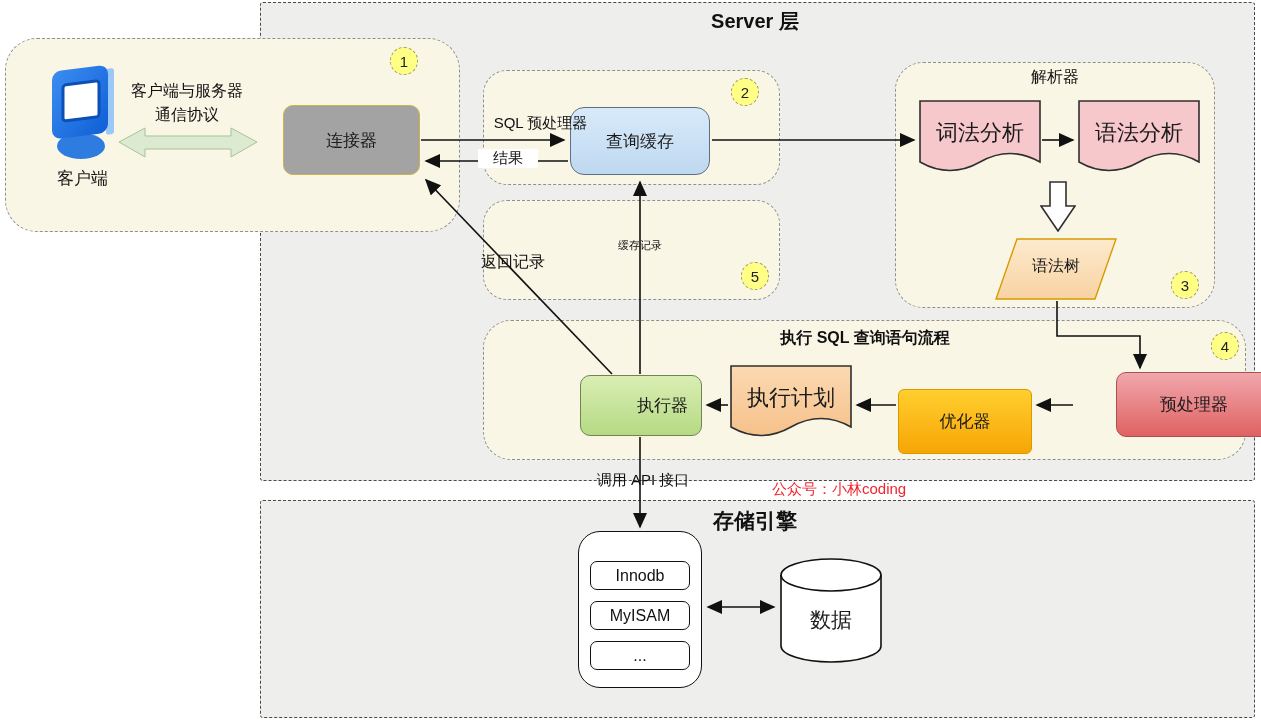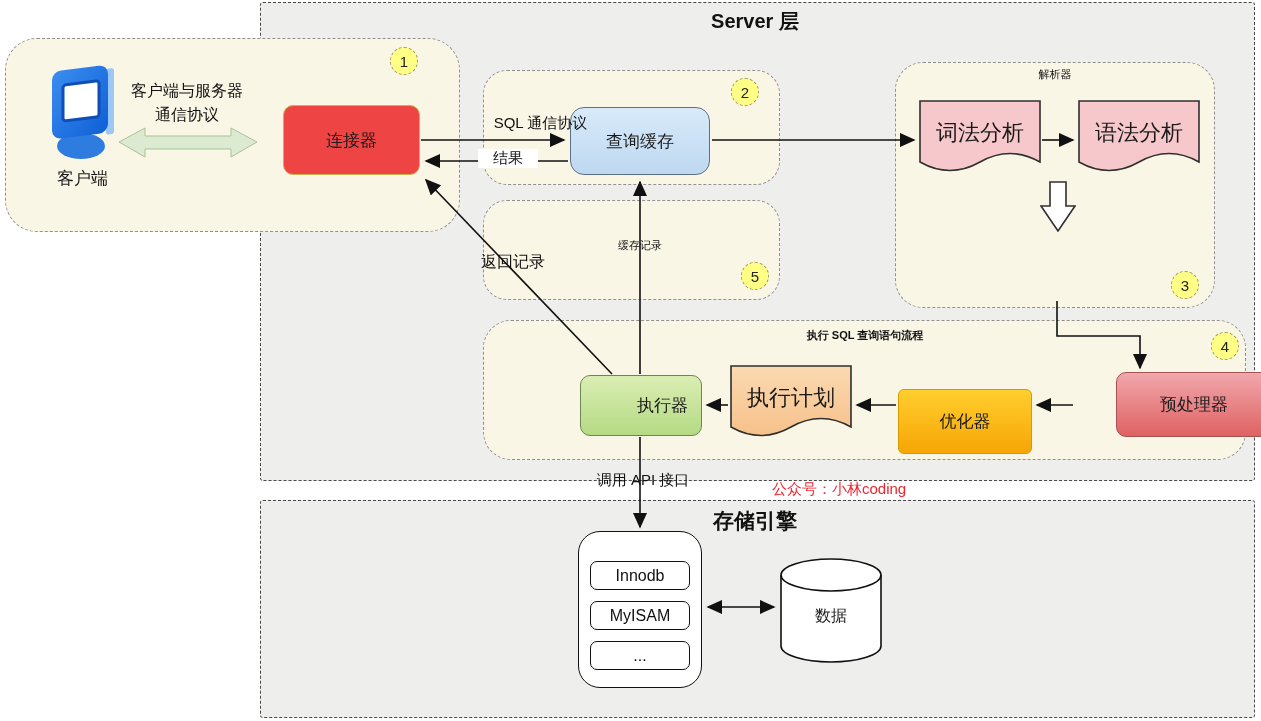--- a/index.html
+++ b/index.html
@@ -8,34 +8,34 @@
   #canvas { position:relative; width:1261px; height:721px; background:#ffffff; overflow:hidden; }
 
   .layer {
     position:absolute; background:#eeeeed; border:1px dashed #4a4a4a; border-radius:3px;
   }
   .layer-title { position:absolute; text-align:center; font-weight:700; font-size:20px; color:#111; }
 
   .group {
     position:absolute; background:#faf6e6; border:1.4px dashed #8f8f8f; border-radius:28px;
   }
-  .group-title { position:absolute; text-align:center; font-size:11px; color:#111; }
+  .group-title { position:absolute; text-align:center; font-size:16px; color:#111; }
 
   .badge {
     position:absolute; width:28px; height:28px; border-radius:50%;
     background:#ffff85; border:1.4px dashed #9a9a7a;
     display:flex; align-items:center; justify-content:center;
     font-size:15px; color:#222;
   }
 
   .node {
     position:absolute; display:flex; align-items:center; justify-content:center;
     font-size:17px; color:#1a1a1a; text-align:center;
   }
-  .node-connector { background:#ef4444; border:1.5px solid #c9b34f; border-radius:10px; }
+  .node-connector { background:#a3a3a3; border:1.5px solid #c9b34f; border-radius:10px; }
   .node-query-cache { background:linear-gradient(#d8eafa,#bed8f0); border:1.5px solid #5d6f82; border-radius:14px; }
   .node-executor { background:linear-gradient(#daeeb4,#b5da83); border:1.5px solid #6f8556; border-radius:10px; }
   .node-optimizer { background:linear-gradient(#ffcf2e,#f7a506); border:1.5px solid #d79b00; border-radius:6px;margin-top:17px; }
   .node-preprocessor { background:linear-gradient(#f0a7ac,#e06262); border:1.5px solid #a85151; border-radius:10px; }
 
   .shape-wrap { position:absolute; }
   .shape-wrap .shape-label {
     position:absolute; left:0; right:0; text-align:center; font-size:22px; color:#1a1a1a;
   }
 
@@ -123,20 +123,32 @@
     </svg>
     <div class="shape-label" style="top:18px;">语法分析</div>
   </div>
 
   <div class="shape-wrap" style="left:1040px; top:181px; width:36px; height:51px;">
     <svg width="36" height="51" viewBox="0 0 36 51">
       <polygon points="10,1 26,1 26,25 35,25 18,50 1,25 10,25" fill="#ffffff" stroke="#2f2f2f" stroke-width="1.6"></polygon>
     </svg>
   </div>
 
+  <div class="shape-wrap" style="left:995px; top:238px; width:122px; height:62px;">
+    <svg width="122" height="62" viewBox="0 0 122 62">
+      <defs>
+        <linearGradient id="gTree" x1="0" y1="0" x2="0" y2="1">
+          <stop offset="0" stop-color="#fdeacd"></stop>
+            <stop offset="1" stop-color="#f8d2a2"></stop>
+        </linearGradient>
+      </defs>
+      <polygon points="22,1 121,1 100,61 1,61" fill="url(#gTree)" stroke="#d79b00" stroke-width="1.4"></polygon>
+    </svg>
+    <div class="shape-label" style="top:18px; font-size:16px;">语法树</div>
+  </div>
 
   <div class="group" style="left:483px; top:320px; width:763px; height:140px; border-radius:28px;"></div>
   <div class="group-title" style="left:665px; top:328px; width:400px;font-weight:bold;">执行 SQL 查询语句流程</div>
   <div class="badge" style="left:1211px; top:332px;">4</div>
 
   <div class="node node-executor" style="left:580px; top:375px; width:122px; height:61px;padding-left:43px;">执行器</div>
 
   <div class="shape-wrap" style="left:730px; top:365px; width:122px; height:80px;">
     <svg width="122" height="80" viewBox="0 0 122 80">
       <defs>
@@ -156,21 +168,21 @@
   <div class="engine-box" style="left:578px; top:531px; width:124px; height:157px;"></div>
   <div class="engine-item" style="left:590px; top:561px; width:100px; height:29px;">Innodb</div>
   <div class="engine-item" style="left:590px; top:601px; width:100px; height:29px;">MyISAM</div>
   <div class="engine-item" style="left:590px; top:641px; width:100px; height:29px;">...</div>
 
   <div class="shape-wrap" style="left:780px; top:558px; width:102px; height:105px;">
     <svg width="102" height="105" viewBox="0 0 102 105">
       <path d="M1,17 A50,16 0 0 1 101,17 L101,88 A50,16 0 0 1 1,88 Z" fill="#ffffff" stroke="#111" stroke-width="1.6"></path>
       <path d="M1,17 A50,16 0 0 0 101,17" fill="none" stroke="#111" stroke-width="1.6"></path>
     </svg>
-    <div class="shape-label" style="top:48px; font-size:16px;">数据</div>
+    <div class="shape-label" style="top:48px; font-size:21px;">数据</div>
   </div>
 
   <svg id="edges" width="1261" height="721" viewBox="0 0 1261 721">
     <defs>
       <marker id="ah" markerWidth="11" markerHeight="9" refX="9" refY="4.5" orient="auto-start-reverse">
         <path d="M0,0 L10,4.5 L0,9 Z" fill="#111"></path>
       </marker>
     </defs>
     <g stroke="#111" stroke-width="1.6" fill="none">
       <path d="M421,140 H564" marker-end="url(#ah)"></path>
@@ -181,20 +193,20 @@
       <path d="M1073,405 H1037" marker-end="url(#ah)"></path>
       <path d="M896,405 H857" marker-end="url(#ah)"></path>
       <path d="M728,405 H707" marker-end="url(#ah)"></path>
       <path d="M640,374 V182" marker-end="url(#ah)"></path>
       <path d="M612,374 L426,180" marker-end="url(#ah)"></path>
       <path d="M640,437 V527" marker-end="url(#ah)"></path>
       <path d="M708,607 H774" marker-start="url(#ah)" marker-end="url(#ah)"></path>
     </g>
   </svg>
 
-  <div class="edge-label" style="left:468px; top:114px; width:145px;">SQL 通信协议</div>
+  <div class="edge-label" style="left:468px; top:114px; width:145px;">SQL 预处理器</div>
   <div class="edge-label" style="left:478px; top:149px; width:60px; background:inherit;">结果</div>
   <div class="edge-label" style="left:590px; top:238px; width:100px; font-size:11px;">缓存记录</div>
   <div class="edge-label" style="left:473px; top:252px; width:80px; font-size:16px;">返回记录</div>
   <div class="edge-label" style="left:568px; top:471px; width:150px;">调用 API 接口</div>
   <div class="watermark" style="left:772px; top:480px;">公众号：小林coding</div>
 
 </div>
 
 </body></html>

